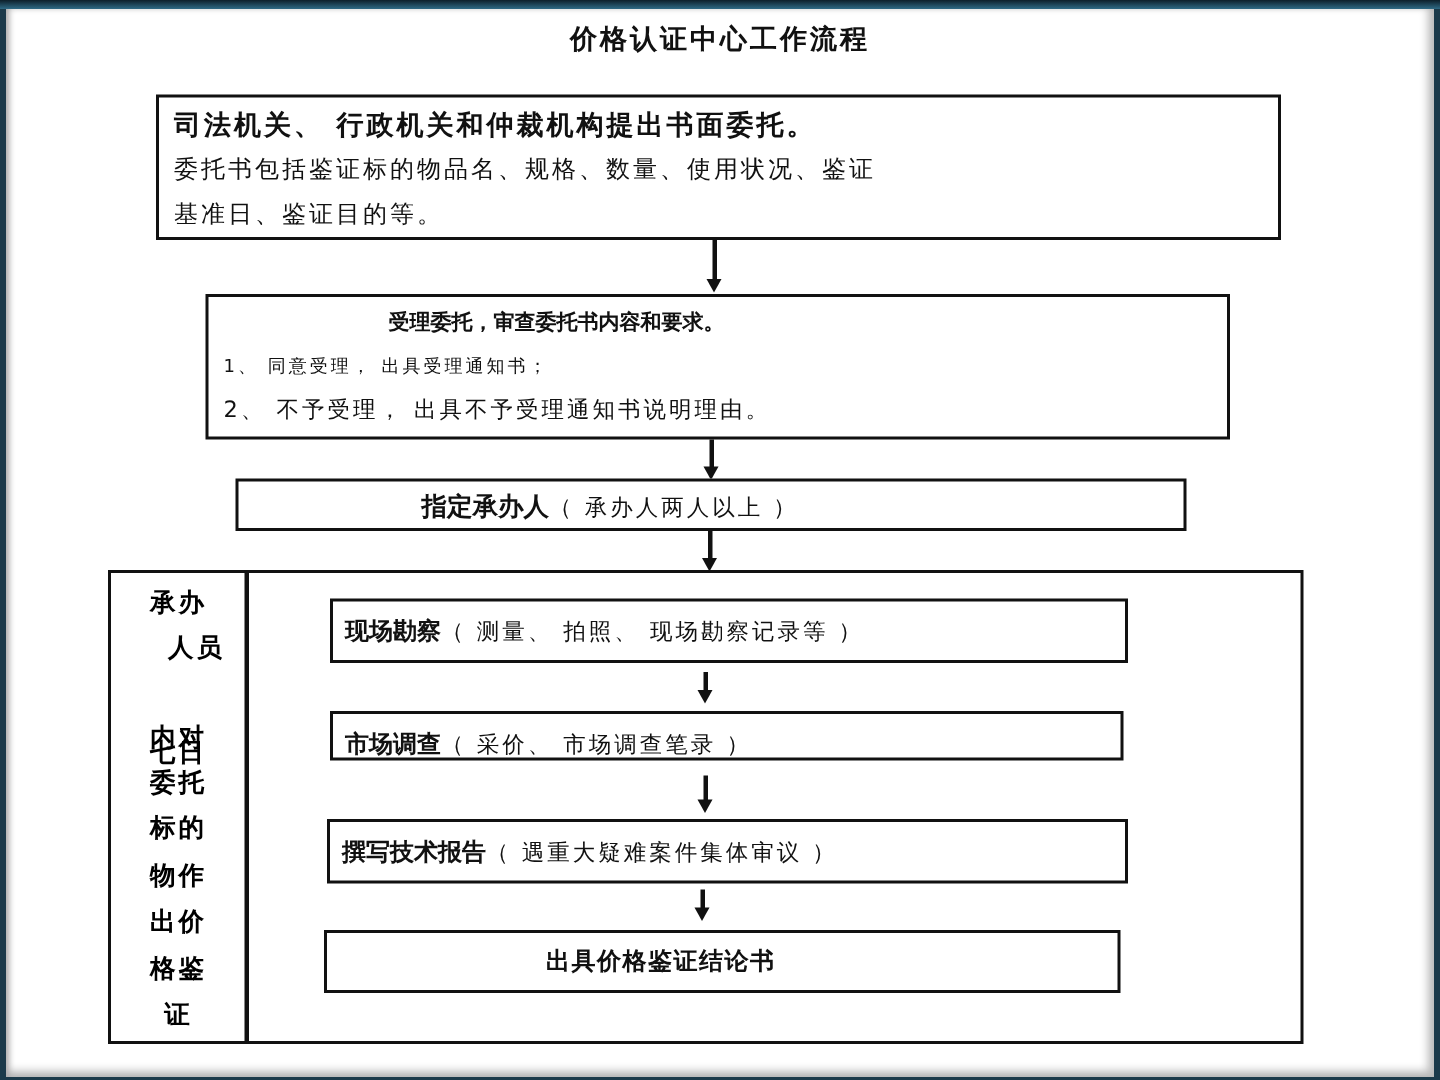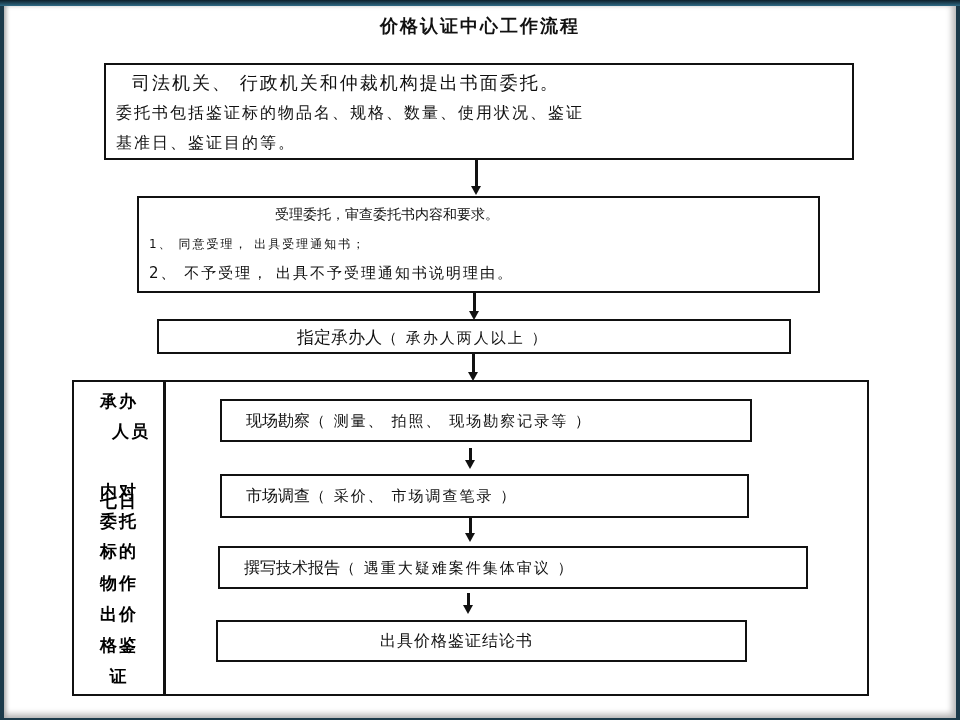--- a/index.html
+++ b/index.html
@@ -1,21 +1,21 @@
 <!DOCTYPE html>
 <html><head>
 <meta charset="utf-8">
 <style>
   html,body{margin:0;padding:0;}
   body{width:960px;height:720px;position:relative;overflow:hidden;background:#1b3a4a;font-family:"DejaVu Sans",sans-serif;}
   .slide{position:absolute;left:4px;top:6px;width:952px;height:712px;background:#fff;box-shadow:inset 4px 0 4px -2px #aaa, inset -6px 0 6px -2px #bbb, inset 0 -6px 6px -2px #bbb;}
   .topbar{position:absolute;left:0;top:0;width:960px;height:6px;background:linear-gradient(#0d1f2a,#2f6a85);}
   .title{position:absolute;left:0;width:960px;top:14px;text-align:center;font-size:18px;font-weight:bold;color:#111;letter-spacing:2px;}
   .box{position:absolute;border:2.5px solid #111;background:#fff;box-sizing:border-box;color:#111;}
-  .bold{font-weight:normal;margin-left:16px;}
+  .bold{font-weight:bold;}
   .t{position:absolute;white-space:nowrap;}
   .vline{position:absolute;width:2.5px;background:#111;}
   .arrow{position:absolute;width:0;height:0;border-left:5px solid transparent;border-right:5px solid transparent;border-top:9px solid #111;}
   .vtext{position:absolute;font-weight:bold;font-size:17px;letter-spacing:2px;text-align:center;width:70px;}
 </style>
 </head>
 <body>
 
 <div class="topbar"></div>
 <div class="slide"></div>
@@ -64,29 +64,29 @@
 <div class="vtext" style="left:84px;top:665px;">证</div>
 
 <div class="box" style="left:220px;top:399px;width:532px;height:43px;">
   <div class="t" style="left:8px;top:10px;font-size:16px;">
     <span class="bold">现场勘察</span><span style="font-size:15px;letter-spacing:2px;">（ 测量、 拍照、 现场勘察记录等 ）</span>
   </div>
 </div>
 <div class="vline" style="left:469px;top:448px;height:14px;"></div>
 <div class="arrow" style="left:465px;top:460px;"></div>
 
-<div class="box" style="left:220px;top:474px;width:529px;height:44px;">
+<div class="box" style="left:220px;top:474px;width:529px;height:33px;">
   <div class="t" style="left:8px;top:10px;font-size:16px;">
     <span class="bold">市场调查</span><span style="font-size:15px;letter-spacing:2px;">（ 采价、 市场调查笔录 ）</span>
   </div>
 </div>
 <div class="vline" style="left:469px;top:517px;height:18px;"></div>
 <div class="arrow" style="left:465px;top:533px;"></div>
 
-<div class="box" style="left:218px;top:546px;width:590px;height:43px;">
+<div class="box" style="left:218px;top:546px;width:534px;height:43px;">
   <div class="t" style="left:8px;top:10px;font-size:16px;">
     <span class="bold">撰写技术报告</span><span style="font-size:15px;letter-spacing:2px;">（ 遇重大疑难案件集体审议 ）</span>
   </div>
 </div>
 <div class="vline" style="left:467px;top:593px;height:14px;"></div>
 <div class="arrow" style="left:463px;top:605px;"></div>
 
 <div class="box" style="left:216px;top:620px;width:531px;height:42px;">
   <div class="t bold" style="left:146px;top:9px;font-size:16px;letter-spacing:1px;">出具价格鉴证结论书</div>
 </div>

